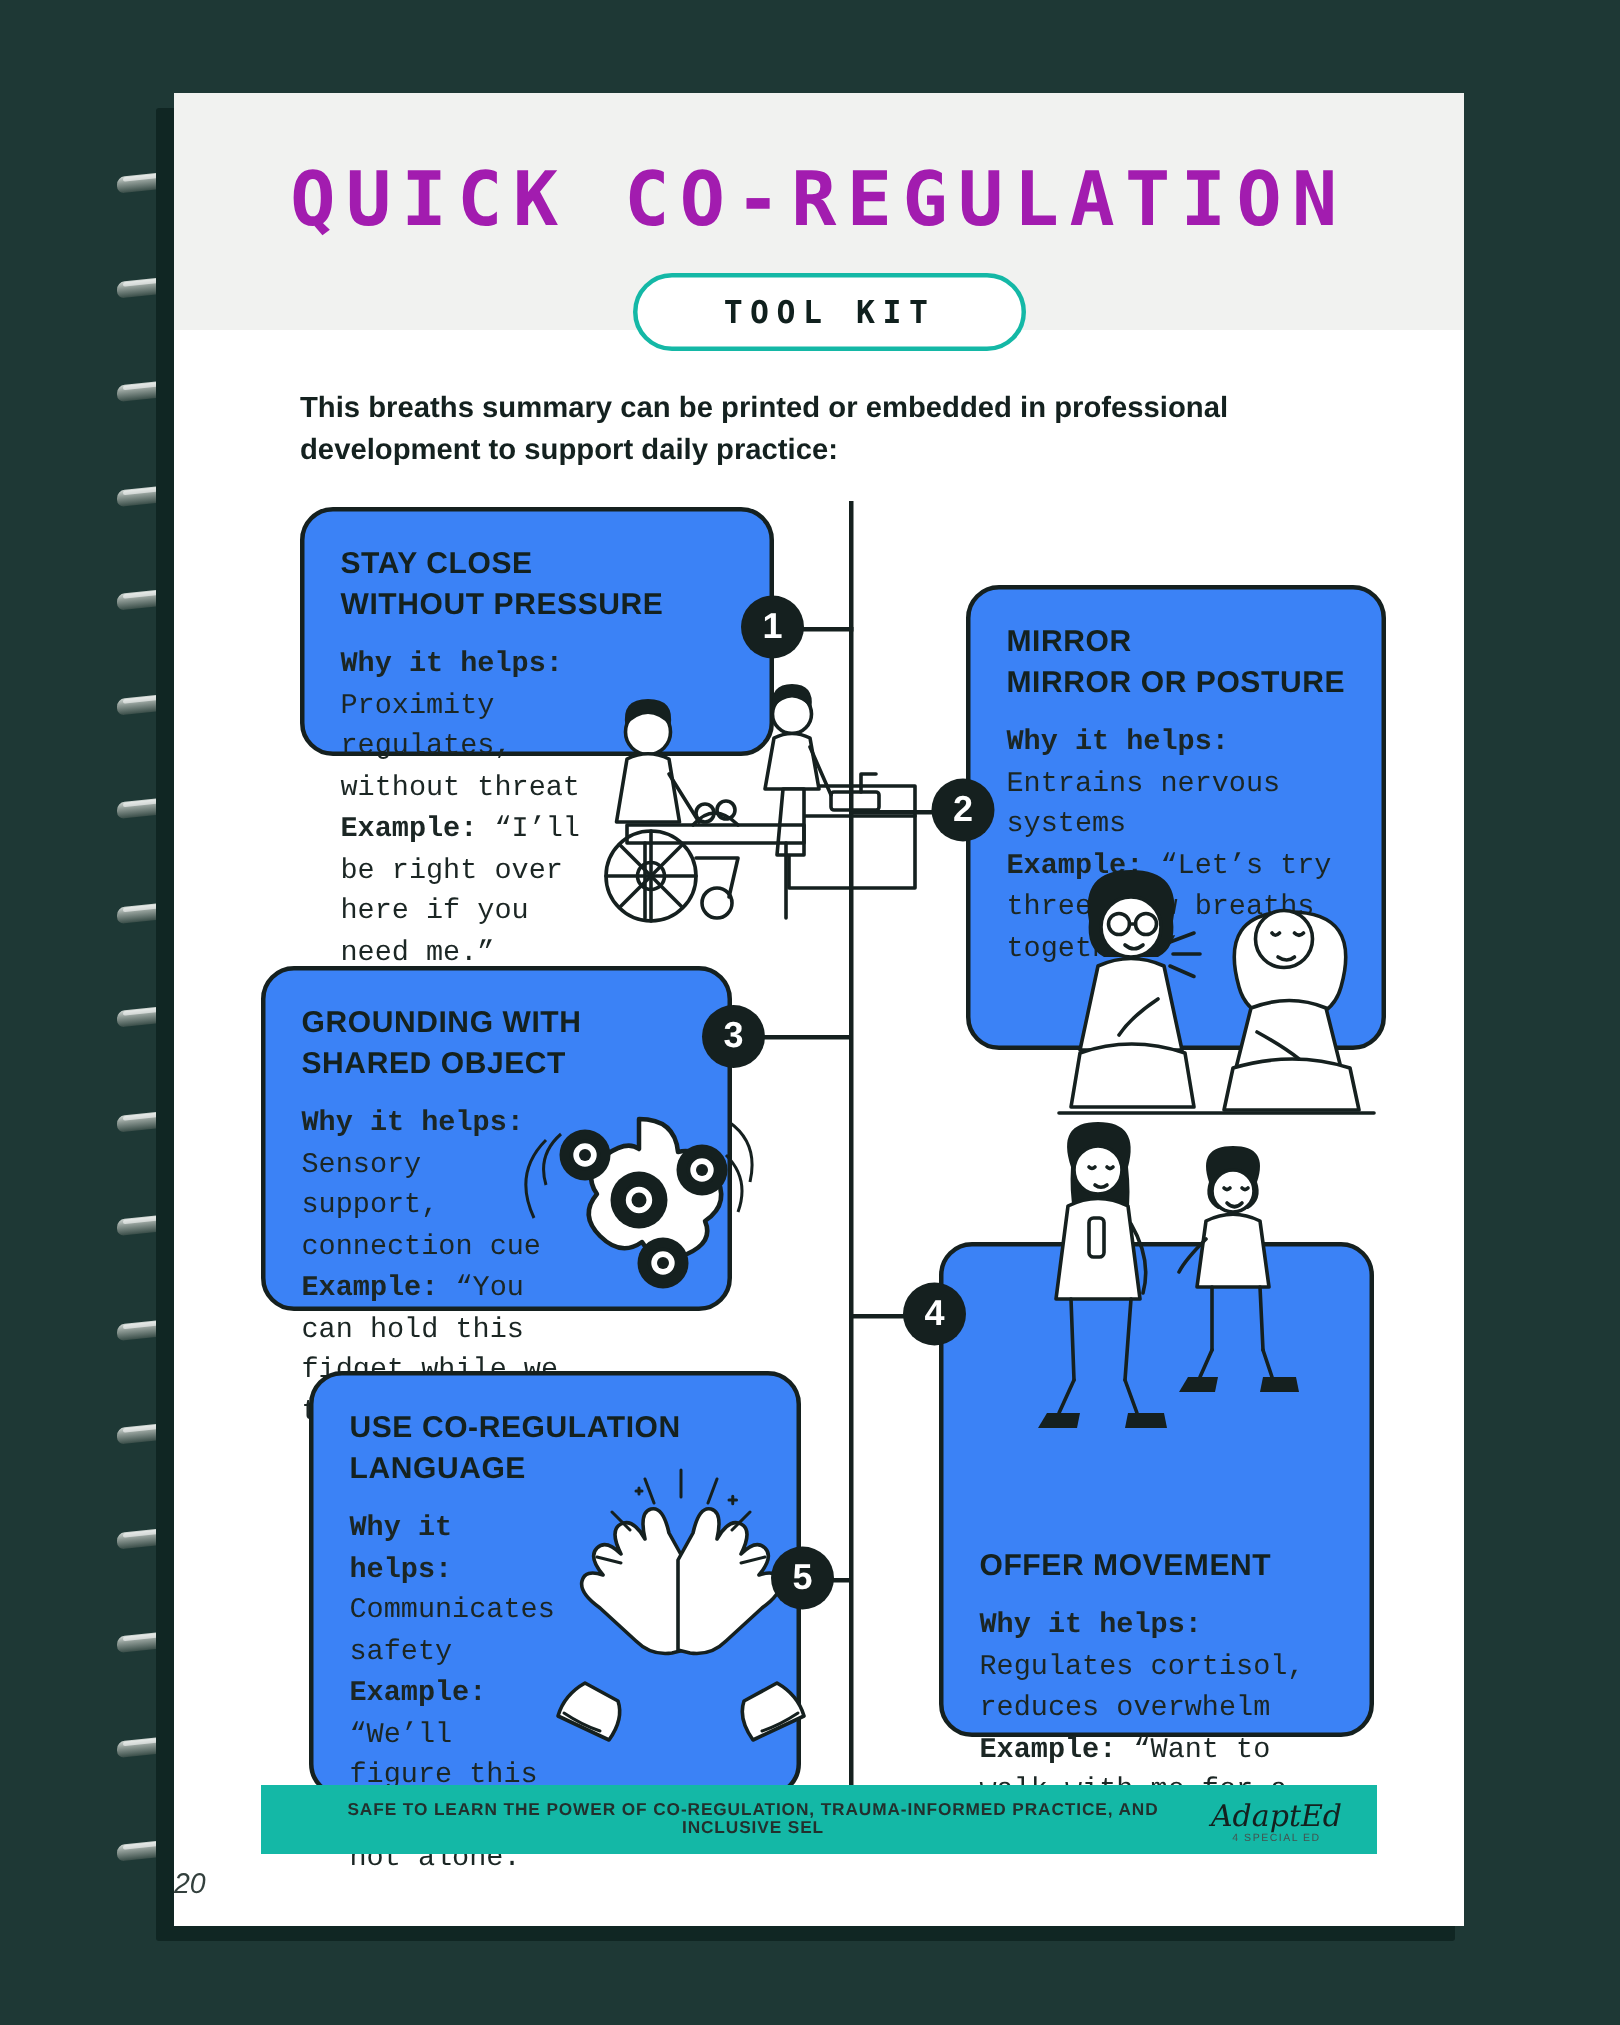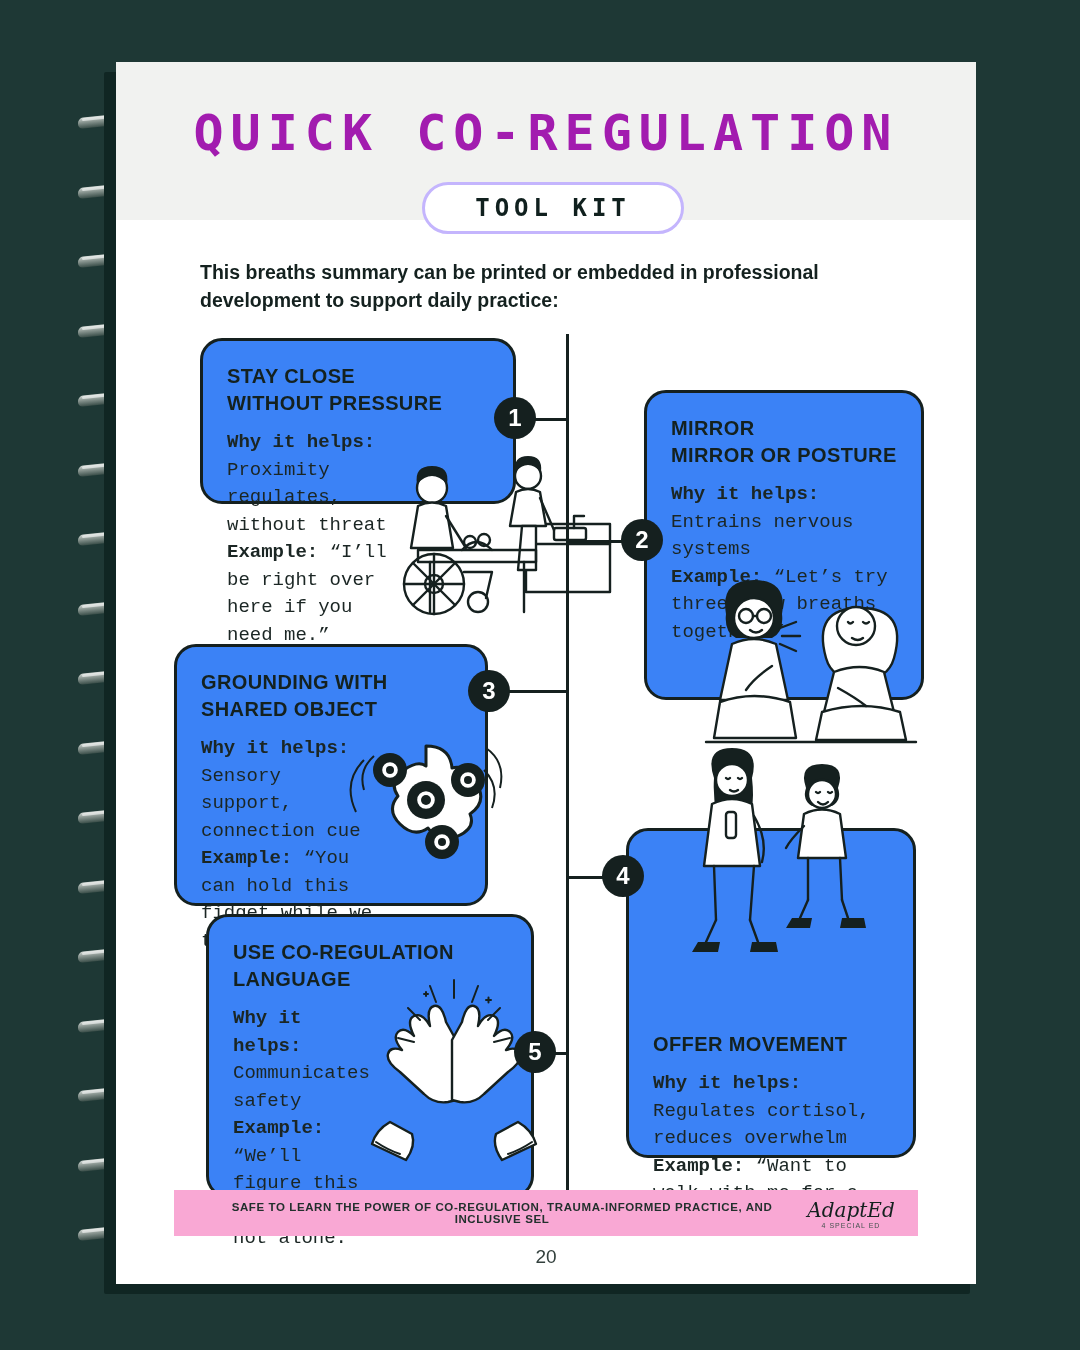--- a/index.html
+++ b/index.html
@@ -82,27 +82,27 @@
     letter-spacing: 7px;
     font-weight: 700;
     color: #a21caf;
     font-family: "DejaVu Sans Mono", monospace;
   }
 
   #subtitle-pill {
     position: absolute;
     left: 306px; top: 120px;
     width: 262px; height: 52px;
-    border: 3px solid #c4b5fd;
+    border: 3px solid #14b8a6;
     border-radius: 26px;
     background: #fff;
     display: flex;
     align-items: center;
     justify-content: center;
-    font-size: 24px;
+    font-size: 21px;
     letter-spacing: 5px;
     font-weight: 700;
     color: #10201e;
     font-family: "DejaVu Sans Mono", monospace;
   }
 
   #intro {
     position: absolute;
     left: 84px; top: 196px;
     width: 700px;
@@ -168,21 +168,21 @@
   .txtcol { width: 175px; }
 
   
   .illus { position: absolute; }
 
   
   #footer-band {
     position: absolute;
     left: 58px; top: 1128px;
     width: 744px; height: 46px;
-    background: #f9a8d4;
+    background: #14b8a6;
     display: flex;
     align-items: center;
   }
   #footer-text {
     flex: 1;
     text-align: center;
     font-size: 11.5px;
     letter-spacing: .6px;
     color: #22302d;
     font-weight: 600;
@@ -201,23 +201,23 @@
   }
   #brand .b2 {
     font-size: 7px;
     letter-spacing: 1px;
     color: #44534f;
   }
   #page-num {
     position: absolute;
     left: 0; top: 1184px;
     width: 860px;
-    text-align: center;
     font-size: 19px;
     color: #33403d;
+    font-style: italic;
   }
 </style>
 </head>
 <body>
 
 <div id="notebook">
 
   <div id="coils">
       <div class="coil" style="left: 78px; top: 108px;">
         <div class="bar"></div>
@@ -414,21 +414,21 @@
         <path d="M162 60 q2 3 5 0 M177 60 q3 3 6 0"></path>
         <path d="M166 76 q6 4 11 0"></path>
         <path d="M148 110 q26 -10 50 0 l10 40 h-70z" fill="#fff"></path>
         <path d="M136 150 q40 -12 78 0 l6 28 h-90z" fill="#fff"></path>
         <path d="M152 126 q18 10 28 18"></path>
 
         <line x1="20" y1="180" x2="230" y2="180"></line>
       </g>
     </svg>
 
-    <div class="card" style="left:58px; top:582px; width:314px; height:262px;">
+    <div class="card" style="left:58px; top:582px; width:314px; height:230px;">
       <h3>
         <span>GROUNDING WITH</span><br>
         <span>SHARED OBJECT</span>
       </h3>
       <p class="txtcol">
         <b>Why it helps:</b>
         <span>Sensory support, connection cue</span><br>
         <b>Example:</b>
         <span>“You can hold this fidget while we talk.”</span>
       </p>

